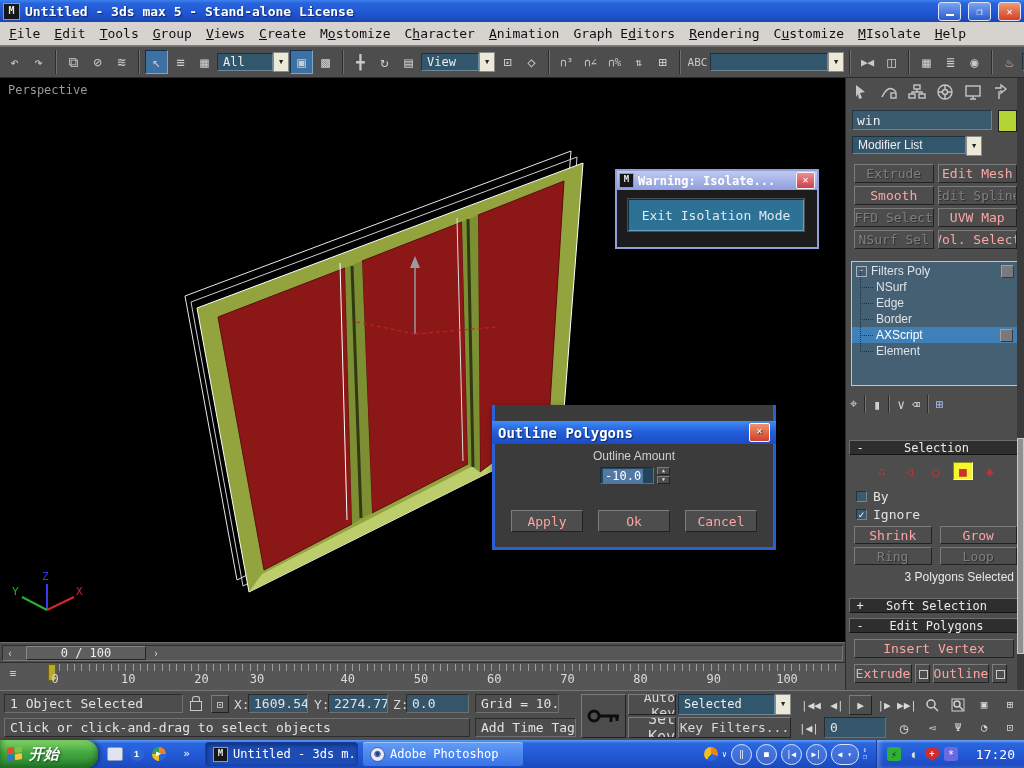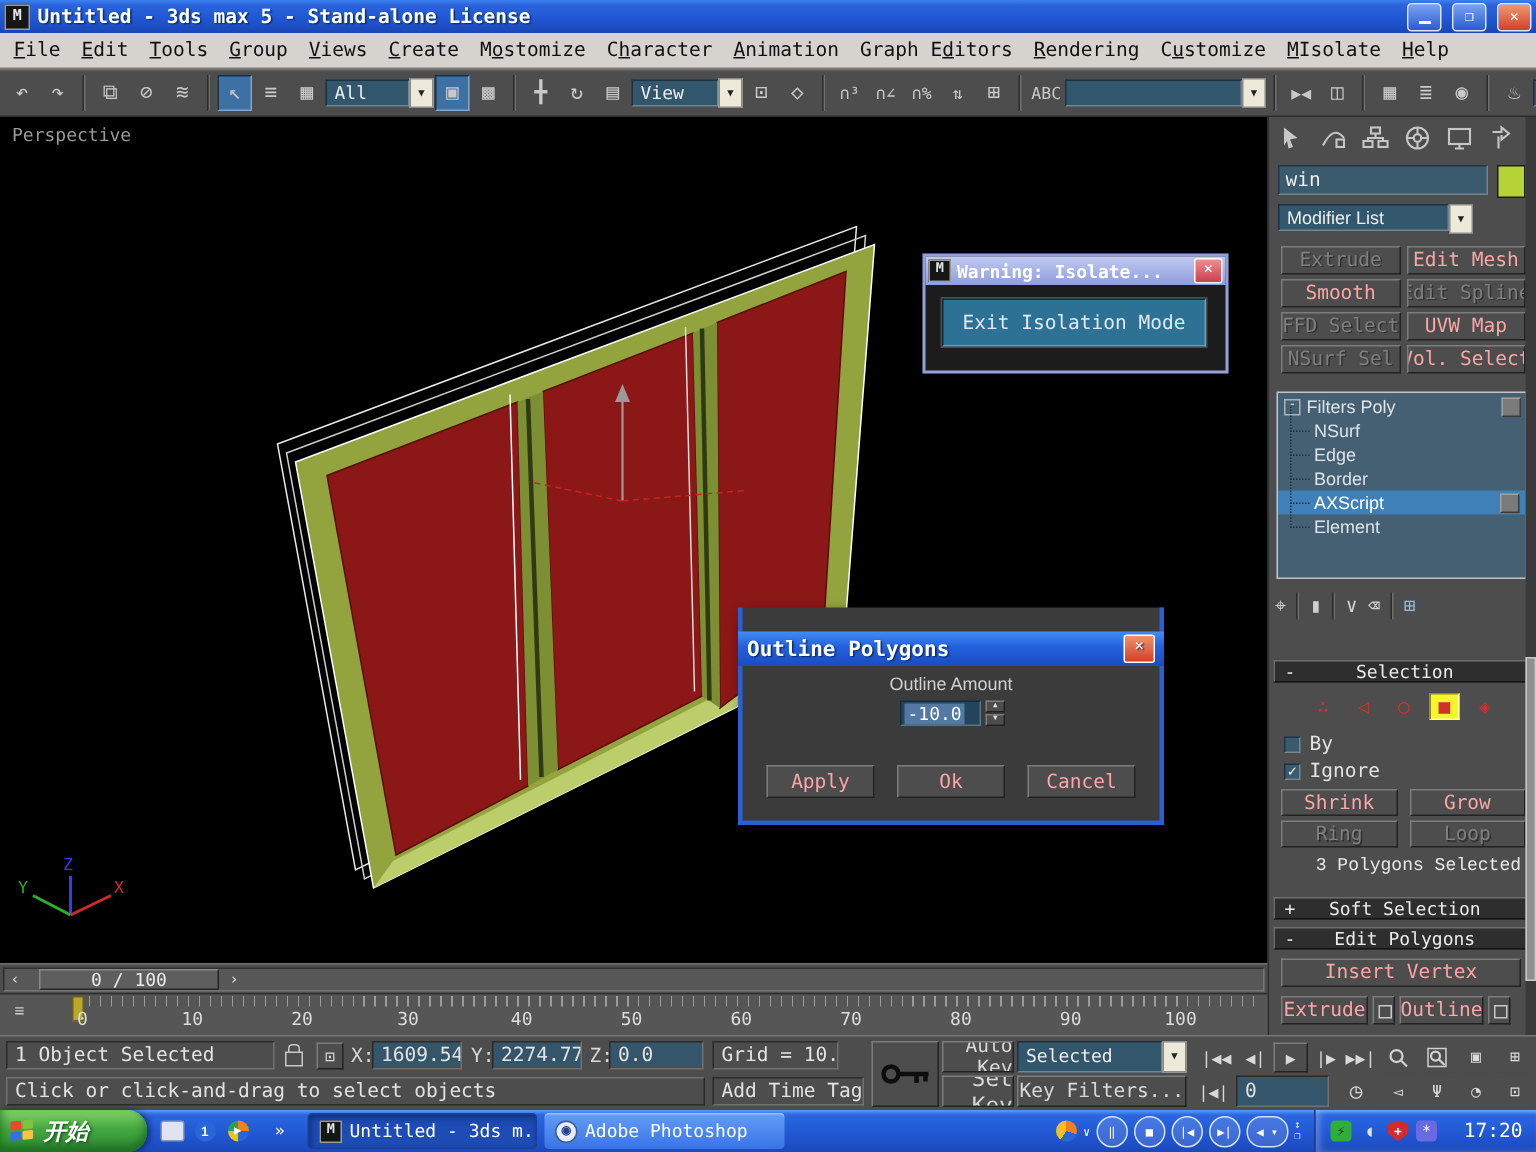--- a/index.html
+++ b/index.html
@@ -80,21 +80,21 @@
   .rhead .pm2{margin:0 6px;width:8px;text-align:center}
   .rhead .rt{flex:1;text-align:center;padding-right:16px}
   #selmodes{position:absolute;left:10px;top:382px;width:160px;height:22px;display:flex;gap:7px;justify-content:center;align-items:center}
   .smode{width:20px;height:18px;display:flex;align-items:center;justify-content:center;color:#d03030;font-size:13px}
   .smode.active{background:#f6f62a;border:1px solid;border-color:#8a8a20 #ffffa8 #ffffa8 #8a8a20;box-sizing:border-box}
   .chkrow{position:absolute;left:10px;height:15px;display:flex;align-items:center;gap:6px;font-size:13px;color:#e2e2e2}
   .chkbox{width:11px;height:11px;background:#3a5a6e;border:1px solid;border-color:#1f3340 #76858e #76858e #1f3340;
     color:#fff;font:10px/10px "DejaVu Sans Mono",monospace;text-align:center;box-sizing:border-box}
   #selbtns{position:absolute;left:8px;top:448px;width:163px;display:grid;grid-template-columns:1fr 1fr;gap:3px 8px}
   #selbtns .btn3d{height:18px;font-size:13px}
-  #selstatus{position:absolute;left:0;top:492px;width:168px;text-align:right;font-family:Liberation Mono, monospace;font-size:12px;color:#e8e8e8}
+  #selstatus{position:absolute;left:0;top:492px;width:168px;text-align:right;font-family:Liberation Sans, sans-serif;font-size:12px;color:#e8e8e8}
   #insvtx{position:absolute;left:8px;top:561px;width:160px;height:19px;font-size:13px}
   #eprow{position:absolute;left:8px;top:586px;width:163px;height:19px;display:flex;gap:3px}
   #eprow .btn3d{height:19px;font-size:13px}
   .sqbtn{width:15px;height:19px;background:#4d4d4d;border:1px solid;border-color:#7c7c7c #222 #222 #7c7c7c;box-sizing:border-box;position:relative}
   .sqbtn::after{content:"";position:absolute;left:3px;top:5px;width:7px;height:7px;border:1px solid #c8c8c8}
   #cpscroll{position:absolute;right:0;top:0;width:7px;height:612px;background:#3a3a3a}
   #cpthumb{position:absolute;right:0;top:360px;width:7px;height:216px;background:#909090;border:1px solid #c8c8c8;box-sizing:border-box}
 
   
   #warn{position:absolute;left:615px;top:169px;width:200px;height:76px;background:#1c1c1c;
@@ -479,21 +479,21 @@
   <span class="tsarrow" style="left:149px">›</span>
 </div>
 <div id="trackbar">
   <span id="minicurve">≡</span>
   <div id="tbticks"></div>
   <div id="tbmarker"></div>
   <div>
       <span class="tick-label" style="left: 55px;">0</span>
       <span class="tick-label" style="left: 128.2px;">10</span>
       <span class="tick-label" style="left: 201.4px;">20</span>
-      <span class="tick-label" style="left: 272px;">30</span>
+      <span class="tick-label" style="left: 257px;">30</span>
       <span class="tick-label" style="left: 347.8px;">40</span>
       <span class="tick-label" style="left: 421px;">50</span>
       <span class="tick-label" style="left: 494.2px;">60</span>
       <span class="tick-label" style="left: 567.4px;">70</span>
       <span class="tick-label" style="left: 640.6px;">80</span>
       <span class="tick-label" style="left: 713.8px;">90</span>
       <span class="tick-label" style="left: 787px;">100</span>
     </div>
 </div>
 

